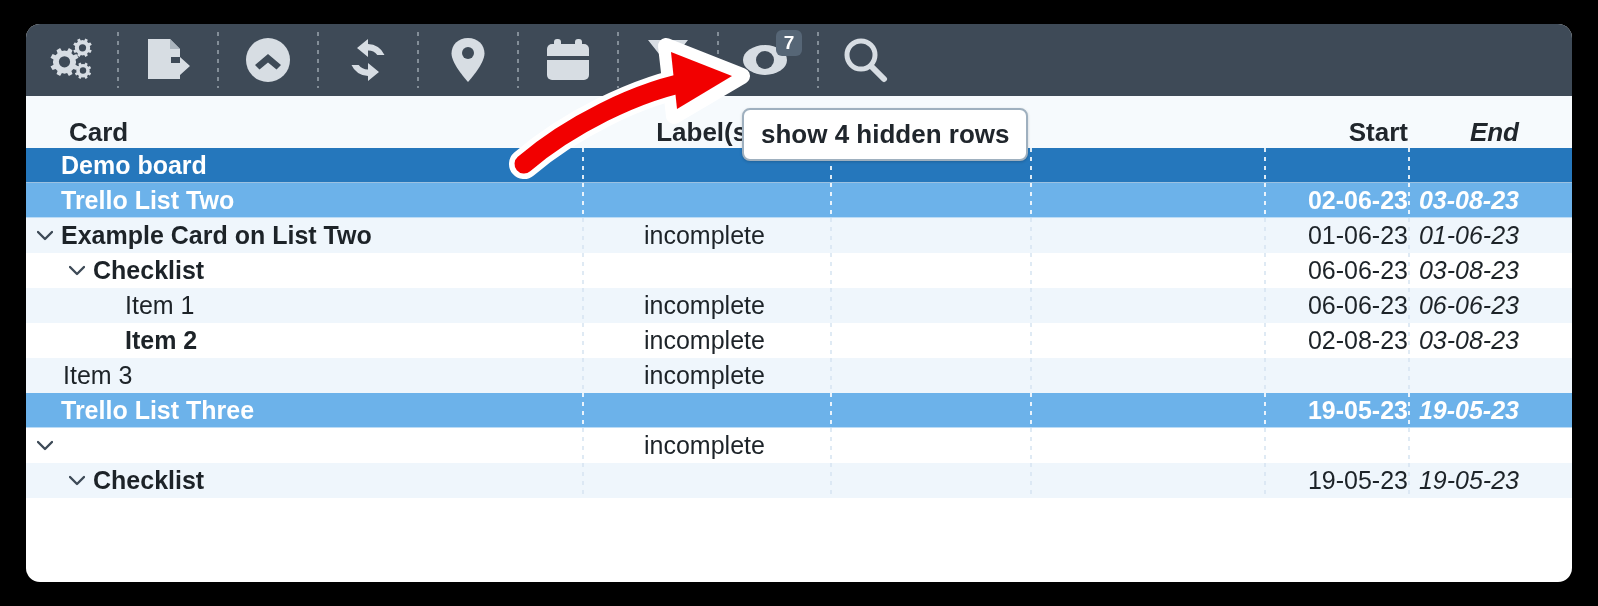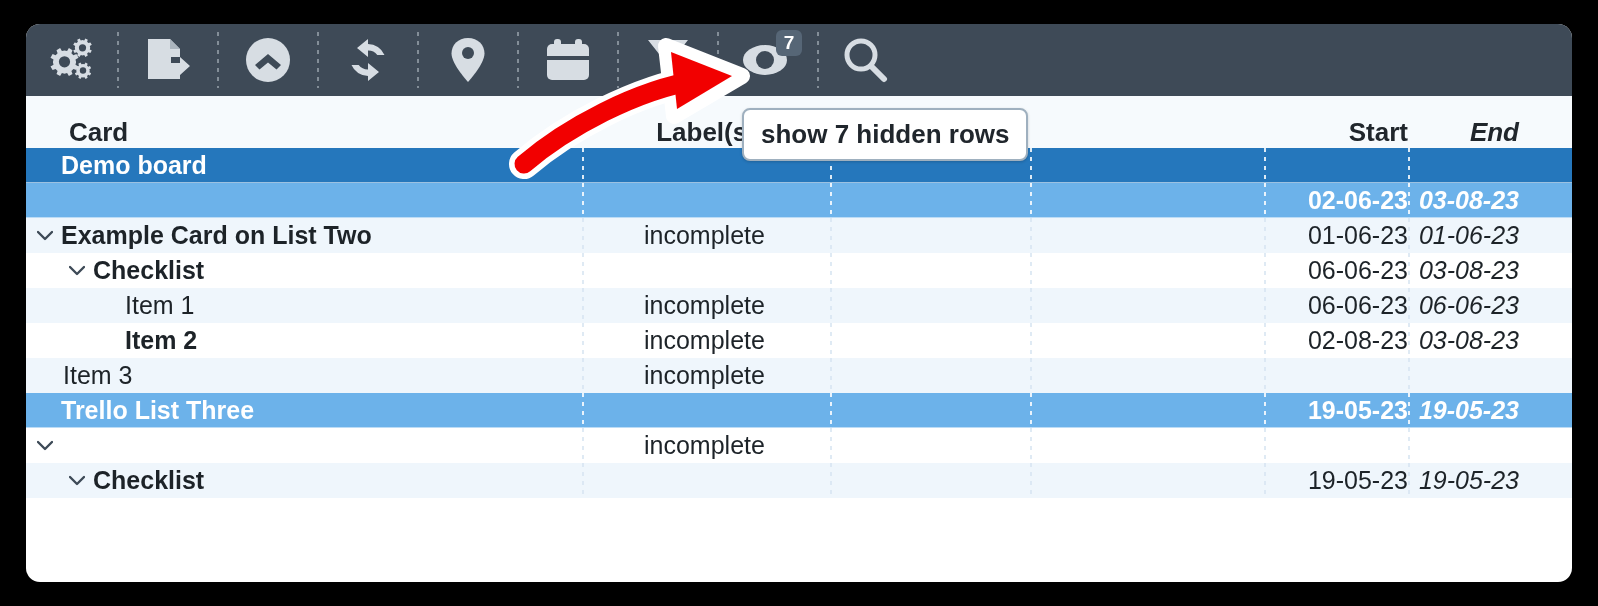--- a/index.html
+++ b/index.html
@@ -325,21 +325,21 @@
       <span>
         <svg width="46" height="46" viewBox="0 0 46 46">
           <circle cx="19" cy="18" r="14" fill="none" stroke="#d7dde3" stroke-width="5"></circle>
           <line x1="29" y1="29" x2="42" y2="42" stroke="#d7dde3" stroke-width="6" stroke-linecap="round"></line>
         </svg>
       </span>
     </div>
 
   </div>
 
-  <div class="tooltip">show 7 hidden rows</div>
+  <div class="tooltip">show 4 hidden rows</div>
 
   <div class="grid">
     <div class="headrow">
       <div class="cell c-card">Card</div>
       <div class="cell c-label">Label(s)</div>
       <div class="cell c-mem">Member(s)</div>
       <div class="cell c-desc">Description</div>
       <div class="cell c-start">Start</div>
       <div class="cell c-end">End</div>
     </div>
@@ -356,20 +356,26 @@
           <div class="cell c-desc"></div>
           <div class="cell c-start"></div>
           <div class="cell c-end"></div>
           <div class="vsep v1"></div>
           <div class="vsep v2"></div>
           <div class="vsep v3"></div>
           <div class="vsep v4"></div>
           <div class="vsep v5"></div>
         </div>
         <div class="row list">
+          <div class="cell c-card" style="padding-left:10px">
+            <span class="name">
+              <span class="chev empty"></span>
+              <span style="font-weight: bold;">Trello List Two</span>
+            </span>
+          </div>
           <div class="cell c-label"></div>
           <div class="cell c-mem"></div>
           <div class="cell c-desc"></div>
           <div class="cell c-start">02-06-23</div>
           <div class="cell c-end">03-08-23</div>
           <div class="vsep v1"></div>
           <div class="vsep v2"></div>
           <div class="vsep v3"></div>
           <div class="vsep v4"></div>
           <div class="vsep v5"></div>

